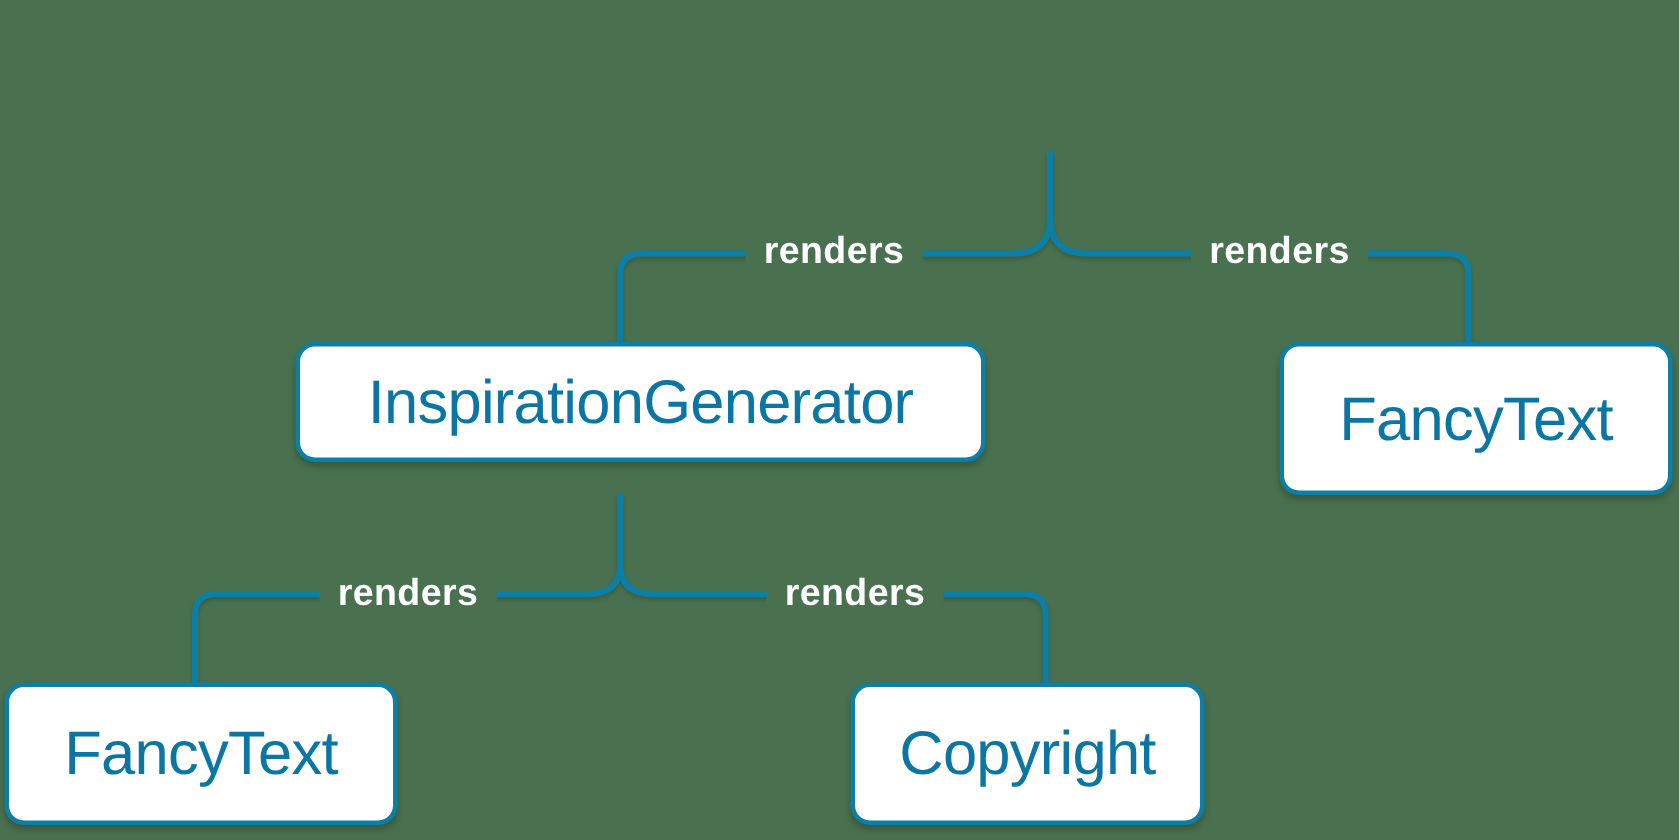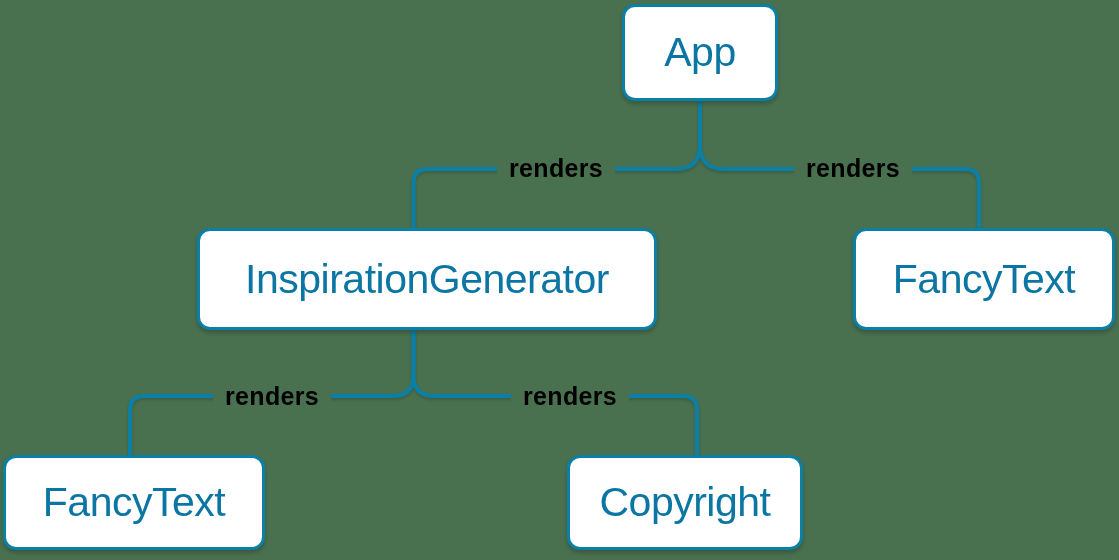--- a/index.html
+++ b/index.html
@@ -42,45 +42,42 @@
     color: #0b76a3;
     font-size: 41px;
     font-weight: 500;
     letter-spacing: -0.5px;
     white-space: nowrap;
   }
   .edge-label {
     position: absolute;
     transform: translate(-50%, -50%);
     background: #4a714f;
-    color: #000000;
+    color: #ffffff;
     font-size: 25px;
     font-weight: 700;
     letter-spacing: 0.3px;
     padding: 2px 12px;
     white-space: nowrap;
   }
 </style>
 </head>
 <body>
 
 <div class="stage">
 
   <svg class="edges" viewBox="0 0 1119 560" aria-hidden="true">
     <path d="M700,101 V145 Q700,169 676,169 H427.5 Q413.5,169 413.5,183 V229"></path>
     <path d="M700,101 V145 Q700,169 724,169 H965 Q979,169 979,183 V229"></path>
     <path d="M413.5,329 V376 Q413.5,396 392,396 H144 Q130,396 130,410 V456"></path>
     <path d="M413.5,329 V376 Q413.5,396 435,396 H683 Q697,396 697,410 V456"></path>
   </svg>
 
-  <div class="node" style="left:622px; top:4px; width:156px; height:97px">
-    <span>App</span>
-  </div>
 
-  <div class="node" style="left:197px; top:228px; width:460px; height:102px">
+  <div class="node" style="left:197px; top:228px; width:460px; height:80px">
     <span>InspirationGenerator</span>
   </div>
 
   <div class="node" style="left:853px; top:228px; width:262px; height:102px">
     <span>FancyText</span>
   </div>
 
   <div class="node" style="left:3px; top:455px; width:262px; height:95px">
     <span>FancyText</span>
   </div>

